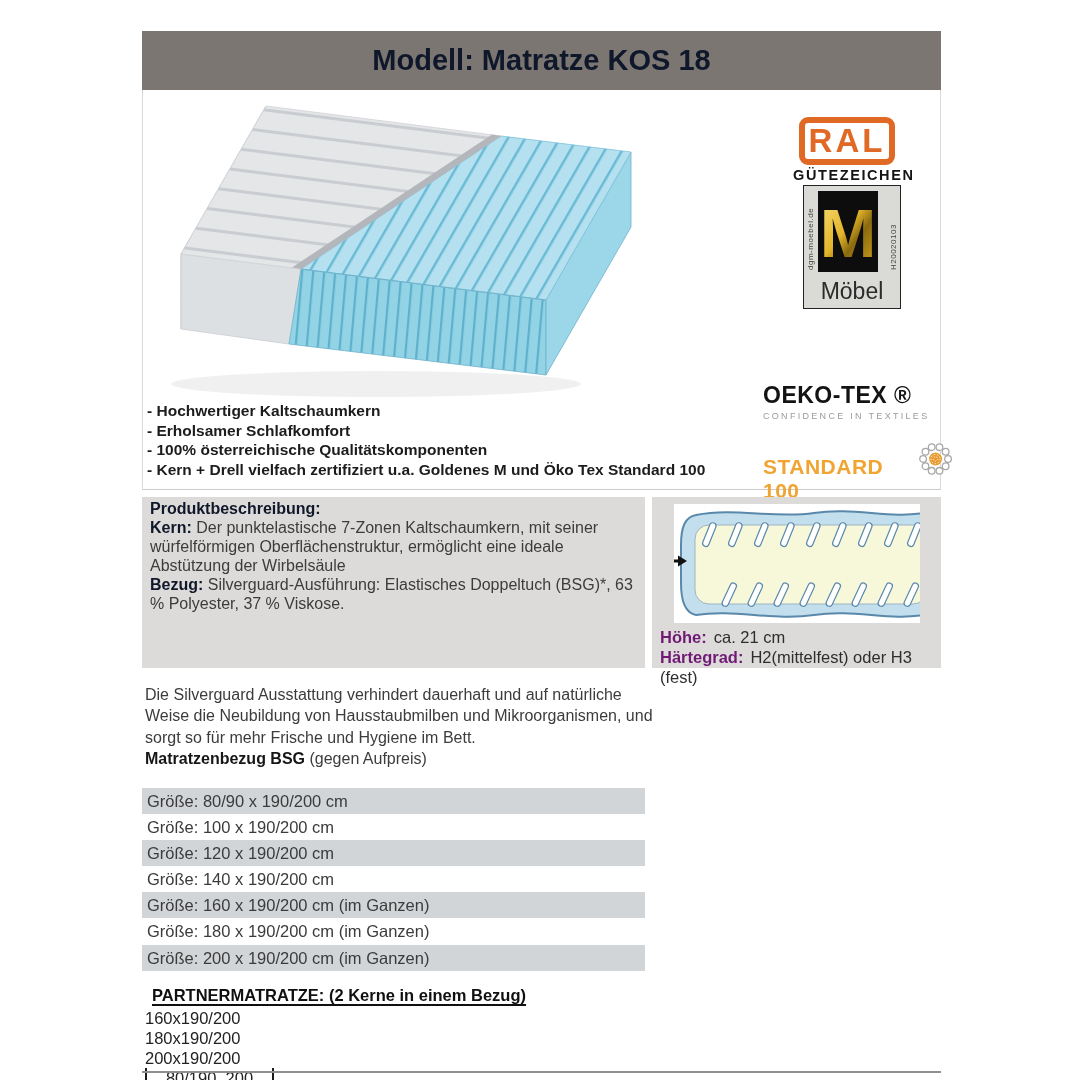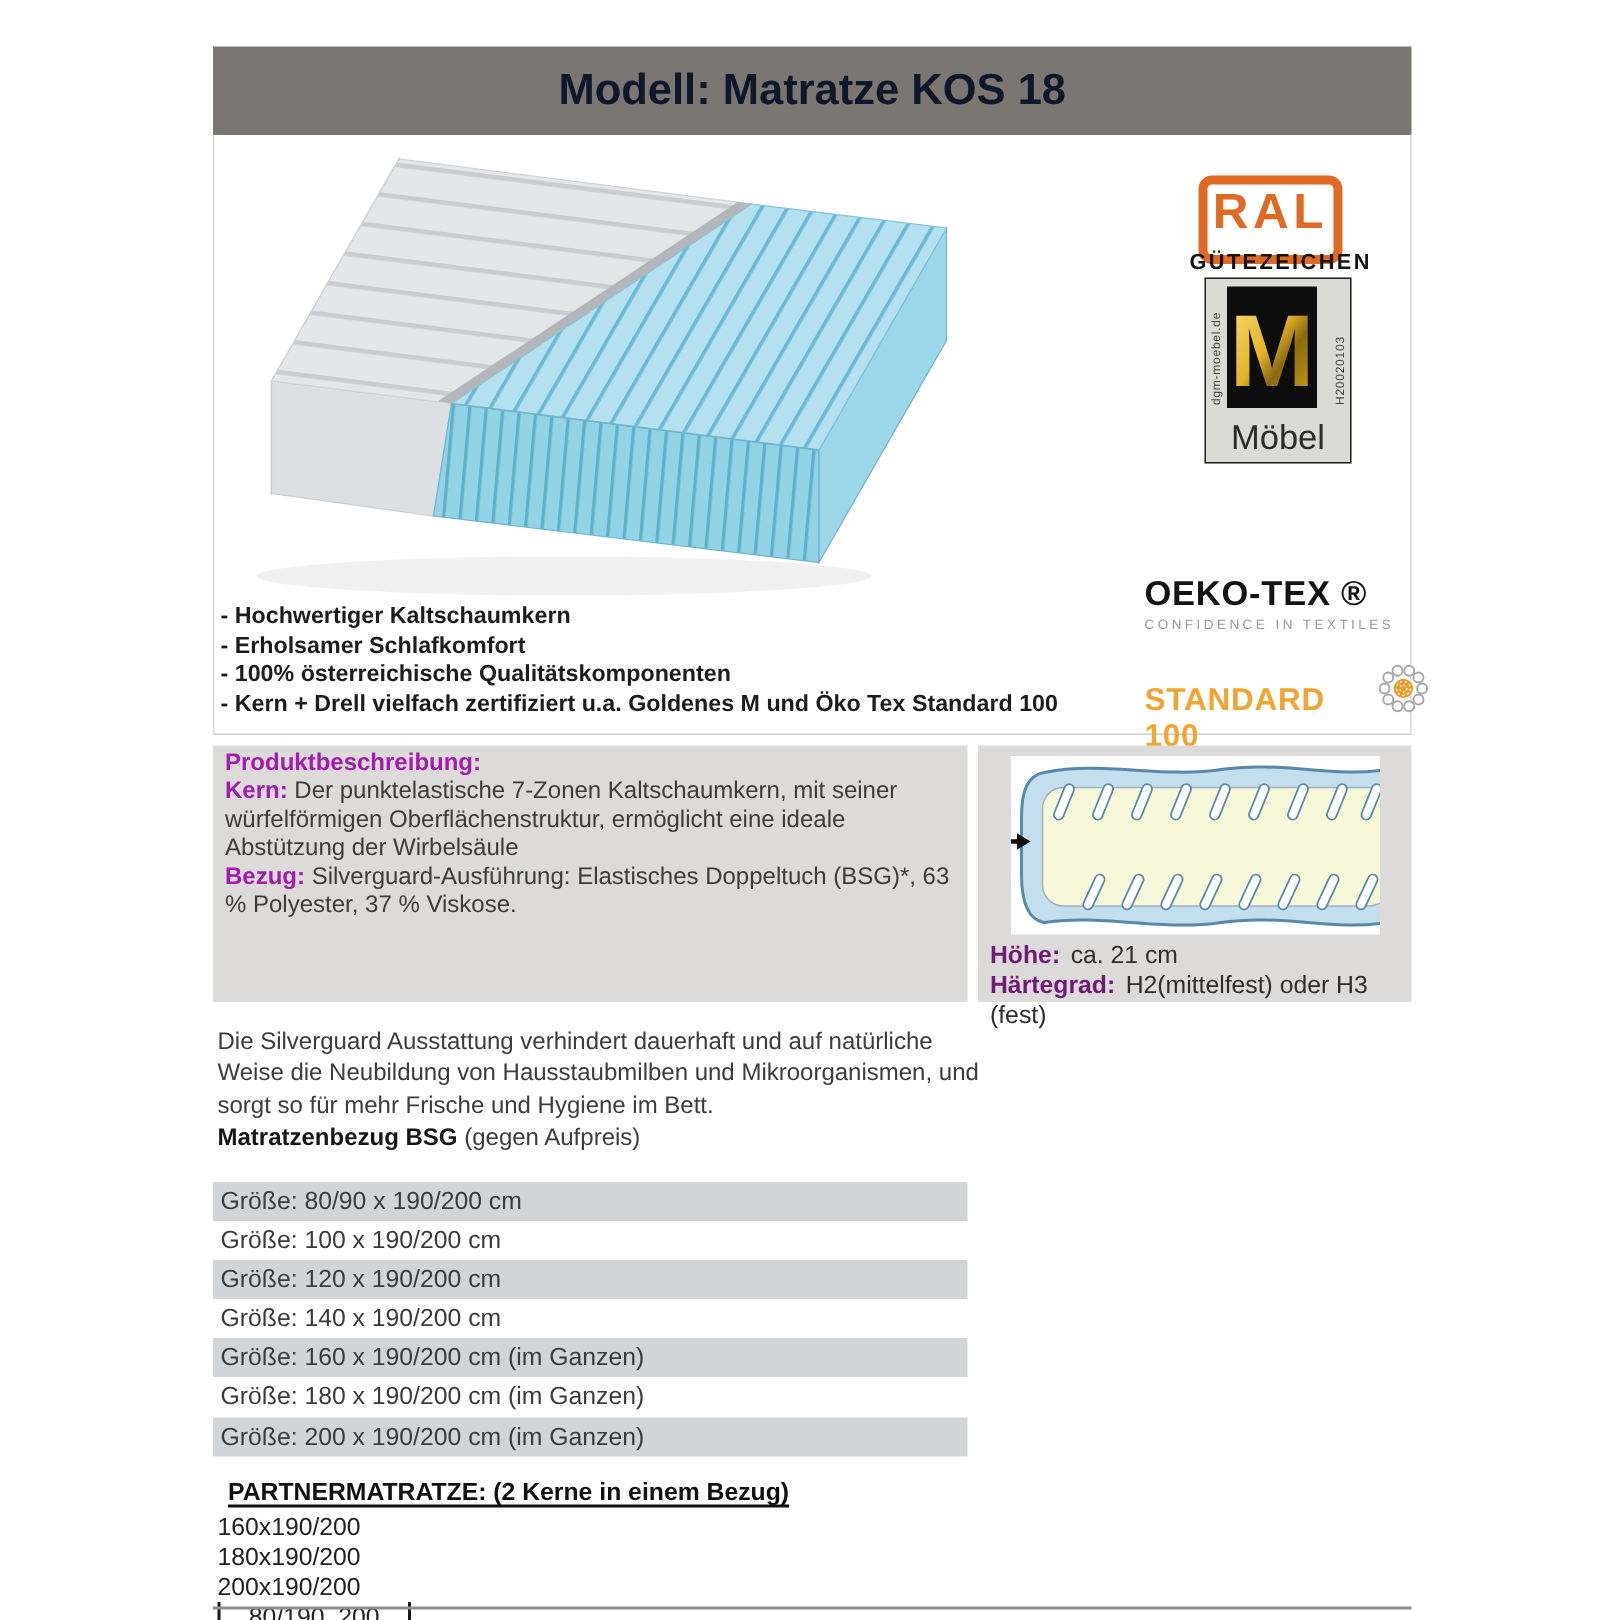--- a/index.html
+++ b/index.html
@@ -11,21 +11,21 @@
           background:#7c7672;color:#0f172a;font-weight:bold;font-size:29px;
           text-align:center;line-height:59px;}
 
   
   .photo-section{position:absolute;left:142px;top:90px;width:799px;height:400px;
                  border-left:1px solid #d9d9d9;border-right:1px solid #d9d9d9;
                  border-bottom:1px solid #cccccc;box-sizing:border-box;background:#fff;}
   .mattress-svg{position:absolute;left:8px;top:4px;width:560px;height:310px;}
 
   
-  .ral-box{position:absolute;left:656px;top:27px;width:96px;height:59px;box-sizing:border-box;
+  .ral-box{position:absolute;left:656px;top:27px;width:96px;height:48px;box-sizing:border-box;
            border:6px solid #e06a25;border-radius:9px;color:#e06a25;font-weight:bold;
            font-size:33px;text-align:center;line-height:35px;letter-spacing:3px;}
   .ral-caption{position:absolute;left:650px;top:77px;width:108px;text-align:center;
                font-weight:bold;font-size:14.5px;letter-spacing:1.6px;color:#141414;}
 
   
   .m-logo{position:absolute;left:660px;top:95px;width:98px;height:124px;box-sizing:border-box;
           background:#dadad6;border:1.5px solid #222;}
   .m-vert{position:absolute;font-size:8px;color:#444;writing-mode:vertical-rl;
           transform:rotate(180deg);letter-spacing:0.5px;}
@@ -49,21 +49,21 @@
   .oeko-note.first{margin-top:7px;}
 
   
   .bullets{position:absolute;left:4px;top:311px;font-weight:bold;font-size:15.5px;
            color:#1c1c1c;line-height:19.5px;}
 
   
   .desc-left{position:absolute;left:142px;top:497px;width:503px;height:171px;
              background:#dcdbd9;box-sizing:border-box;padding:3px 8px;
              font-size:16px;color:#3c3c3c;line-height:18.9px;overflow:hidden;}
-  .desc-left b{color:#a21caf;text-align:right;}
+  .desc-left b{color:#0f172a;text-align:right;}
   .desc-left p{margin:0;}
   .desc-right{position:absolute;left:652px;top:497px;width:289px;height:171px;
               background:#dcdbd9;box-sizing:border-box;}
   .cross-box{position:absolute;left:22px;top:7px;width:246px;height:119px;background:#ffffff;}
   .cross-box svg{display:block;width:246px;height:119px;}
   .spec{position:absolute;left:8px;top:130px;font-size:16.5px;color:#2e2e2e;line-height:20px;}
   .spec b{color:#701a75;}
   .spec .v{margin-left:7px;}
 
   

